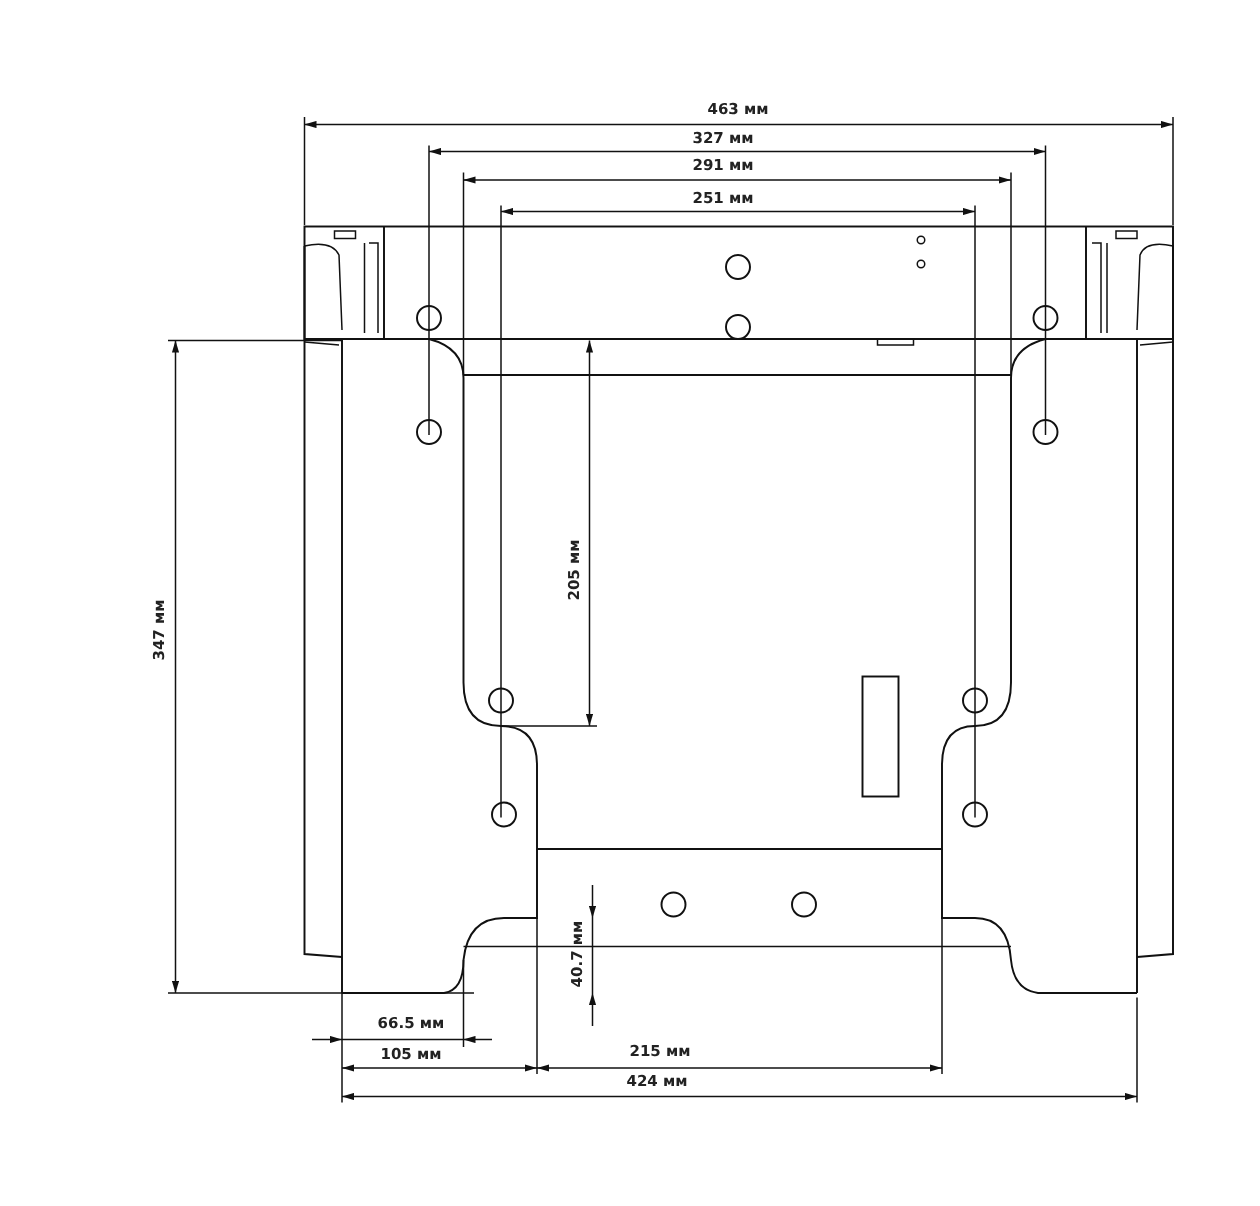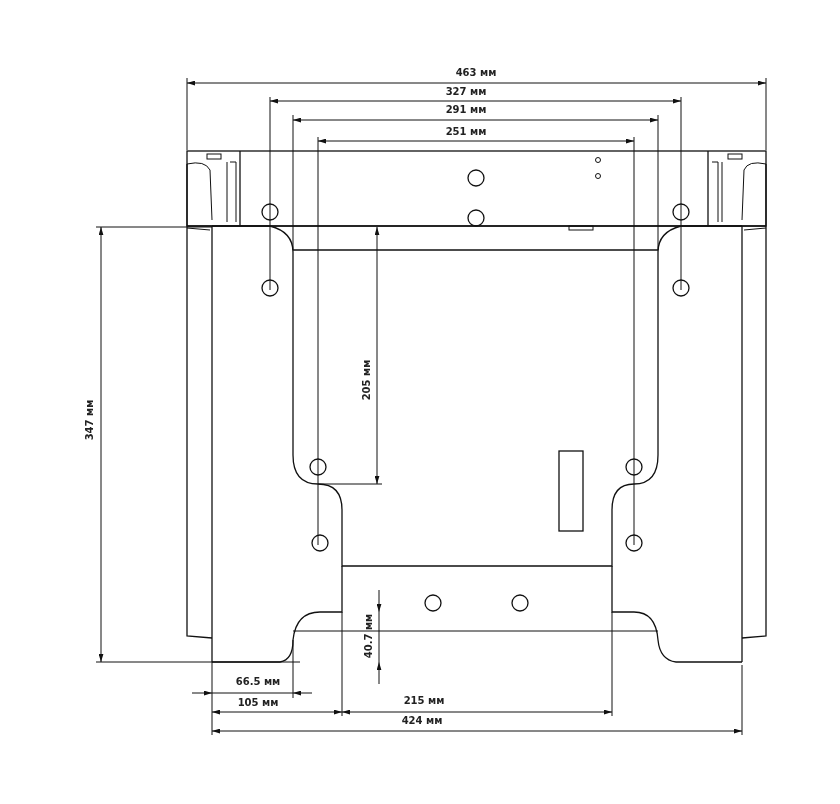--- a/index.html
+++ b/index.html
@@ -1,17 +1,17 @@
 <!DOCTYPE html>
 <html><head>
 <meta charset="utf-8">
 <style>
   html, body { margin:0; padding:0; background:#ffffff; }
   body { width:840px; height:804px; overflow:hidden; font-family:"DejaVu Sans", sans-serif; }
-  #drawing { position:absolute; left:0; top:0; width:740px; height:804px; }
+  #drawing { position:absolute; left:16px; top:0; width:740px; height:804px; }
   svg text { font-family:"DejaVu Sans", sans-serif; font-size:10px; font-weight:bold; fill:#222; }
   .ln { stroke:#111; stroke-width:1.3; fill:none; }
   .thin { stroke:#111; stroke-width:1; fill:none; }
   .dim { stroke:#111; stroke-width:1; fill:none; }
 </style>
 </head>
 <body>
 
 <div id="drawing">
 <svg width="840" height="804" viewBox="0 0 840 804" xmlns="http://www.w3.org/2000/svg">

